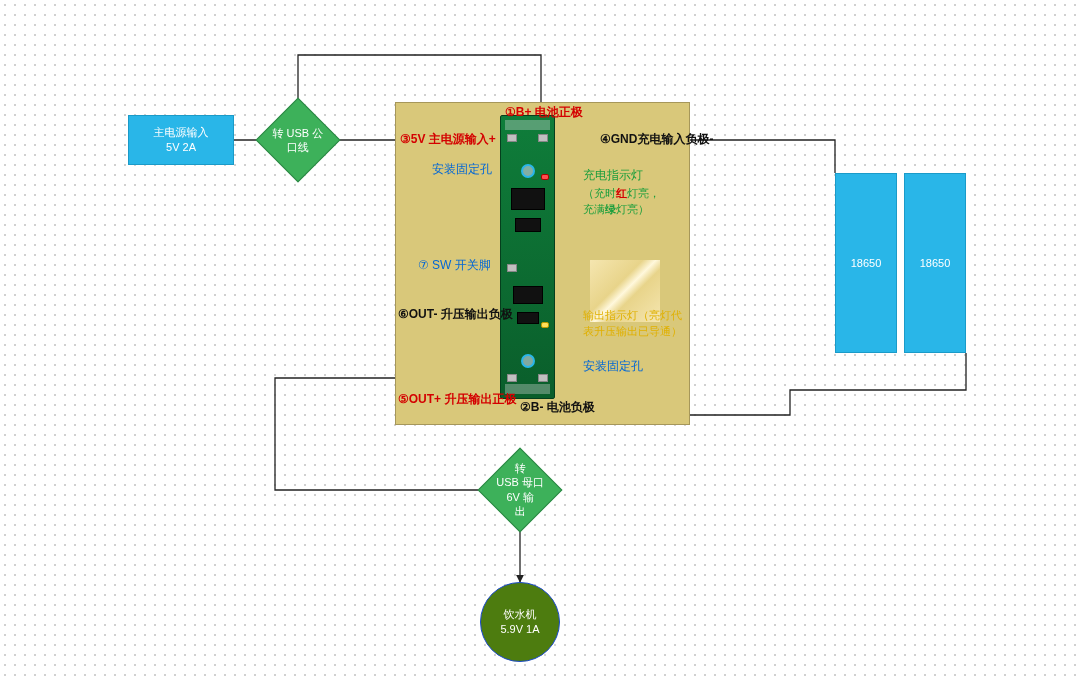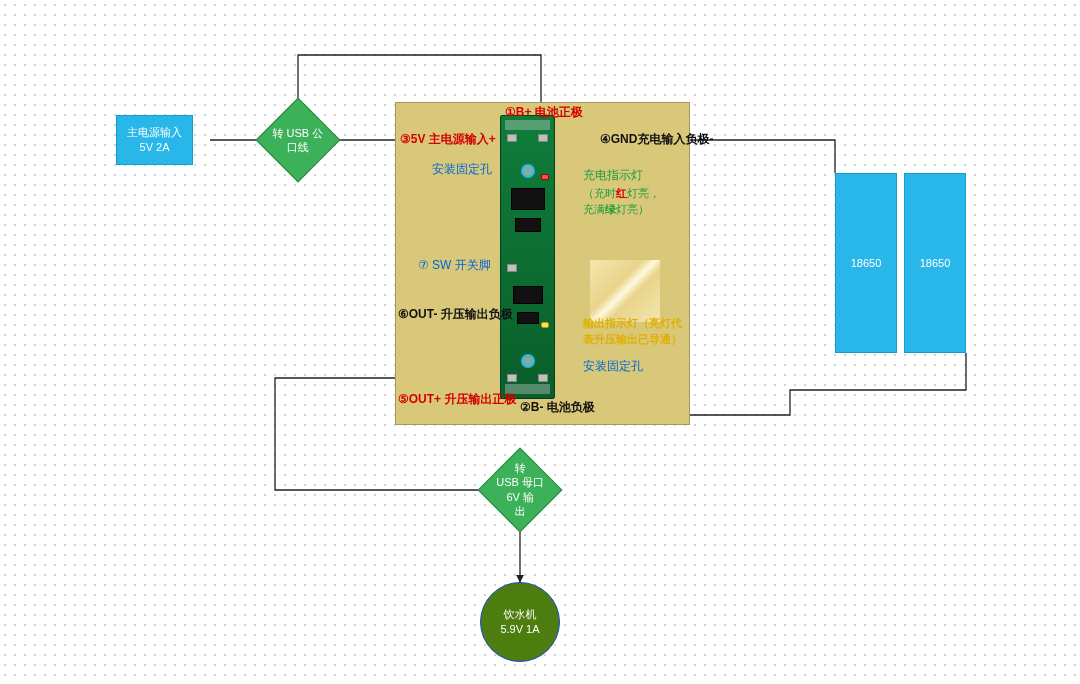--- a/index.html
+++ b/index.html
@@ -56,21 +56,21 @@
     <line x1="520" y1="520" x2="520" y2="582" marker-end="url(#arr)"></line>
 
     <line x1="493" y1="265" x2="480" y2="265"></line>
 
     <line x1="555" y1="173" x2="580" y2="173" stroke="#1a9e3c"></line>
     <line x1="555" y1="365" x2="580" y2="365" stroke="#29b6e8"></line>
     <line x1="493" y1="168" x2="515" y2="168" stroke="#29b6e8"></line>
   </g>
 </svg>
 
-<div class="node rect" style="left:116px;top:115px;width:77px;height:50px">
+<div class="node rect" style="left:128px;top:115px;width:106px;height:50px">
   <div>
     <div>主电源输入</div>
     <div>5V 2A</div>
   </div>
 </div>
 
 <div class="node diamond" style="left:268px;top:110px;width:60px;height:60px">
   <span>转 USB 公口线</span>
 </div>
 
@@ -127,16 +127,16 @@
 <div class="lbl blue" style="left:418px;top:258px">⑦ SW 开关脚</div>
 <div class="lbl blue" style="left:432px;top:162px">安装固定孔</div>
 <div class="lbl blue" style="left:583px;top:359px">安装固定孔</div>
 <div class="lbl green" style="left:583px;top:168px">充电指示灯</div>
 
 <div class="txtblock" style="left:583px;top:186px;max-width:110px">
   <span style="color:#1a9e3c">（充时</span><span style="color:#d40000;font-weight:600">红</span><span style="color:#1a9e3c">灯亮，</span><br>
   <span style="color:#1a9e3c">充满</span><span style="color:#1a9e3c;font-weight:600">绿</span><span style="color:#1a9e3c">灯亮）</span>
 </div>
 
-<div class="txtblock" style="left:583px;top:316px;color:#e0b000;font-weight:700">
+<div class="txtblock" style="left:583px;top:308px;color:#e0b000;font-weight:400">
   <div>输出指示灯（亮灯代</div>
   <div>表升压输出已导通）</div>
 </div>
 
 </body></html>

